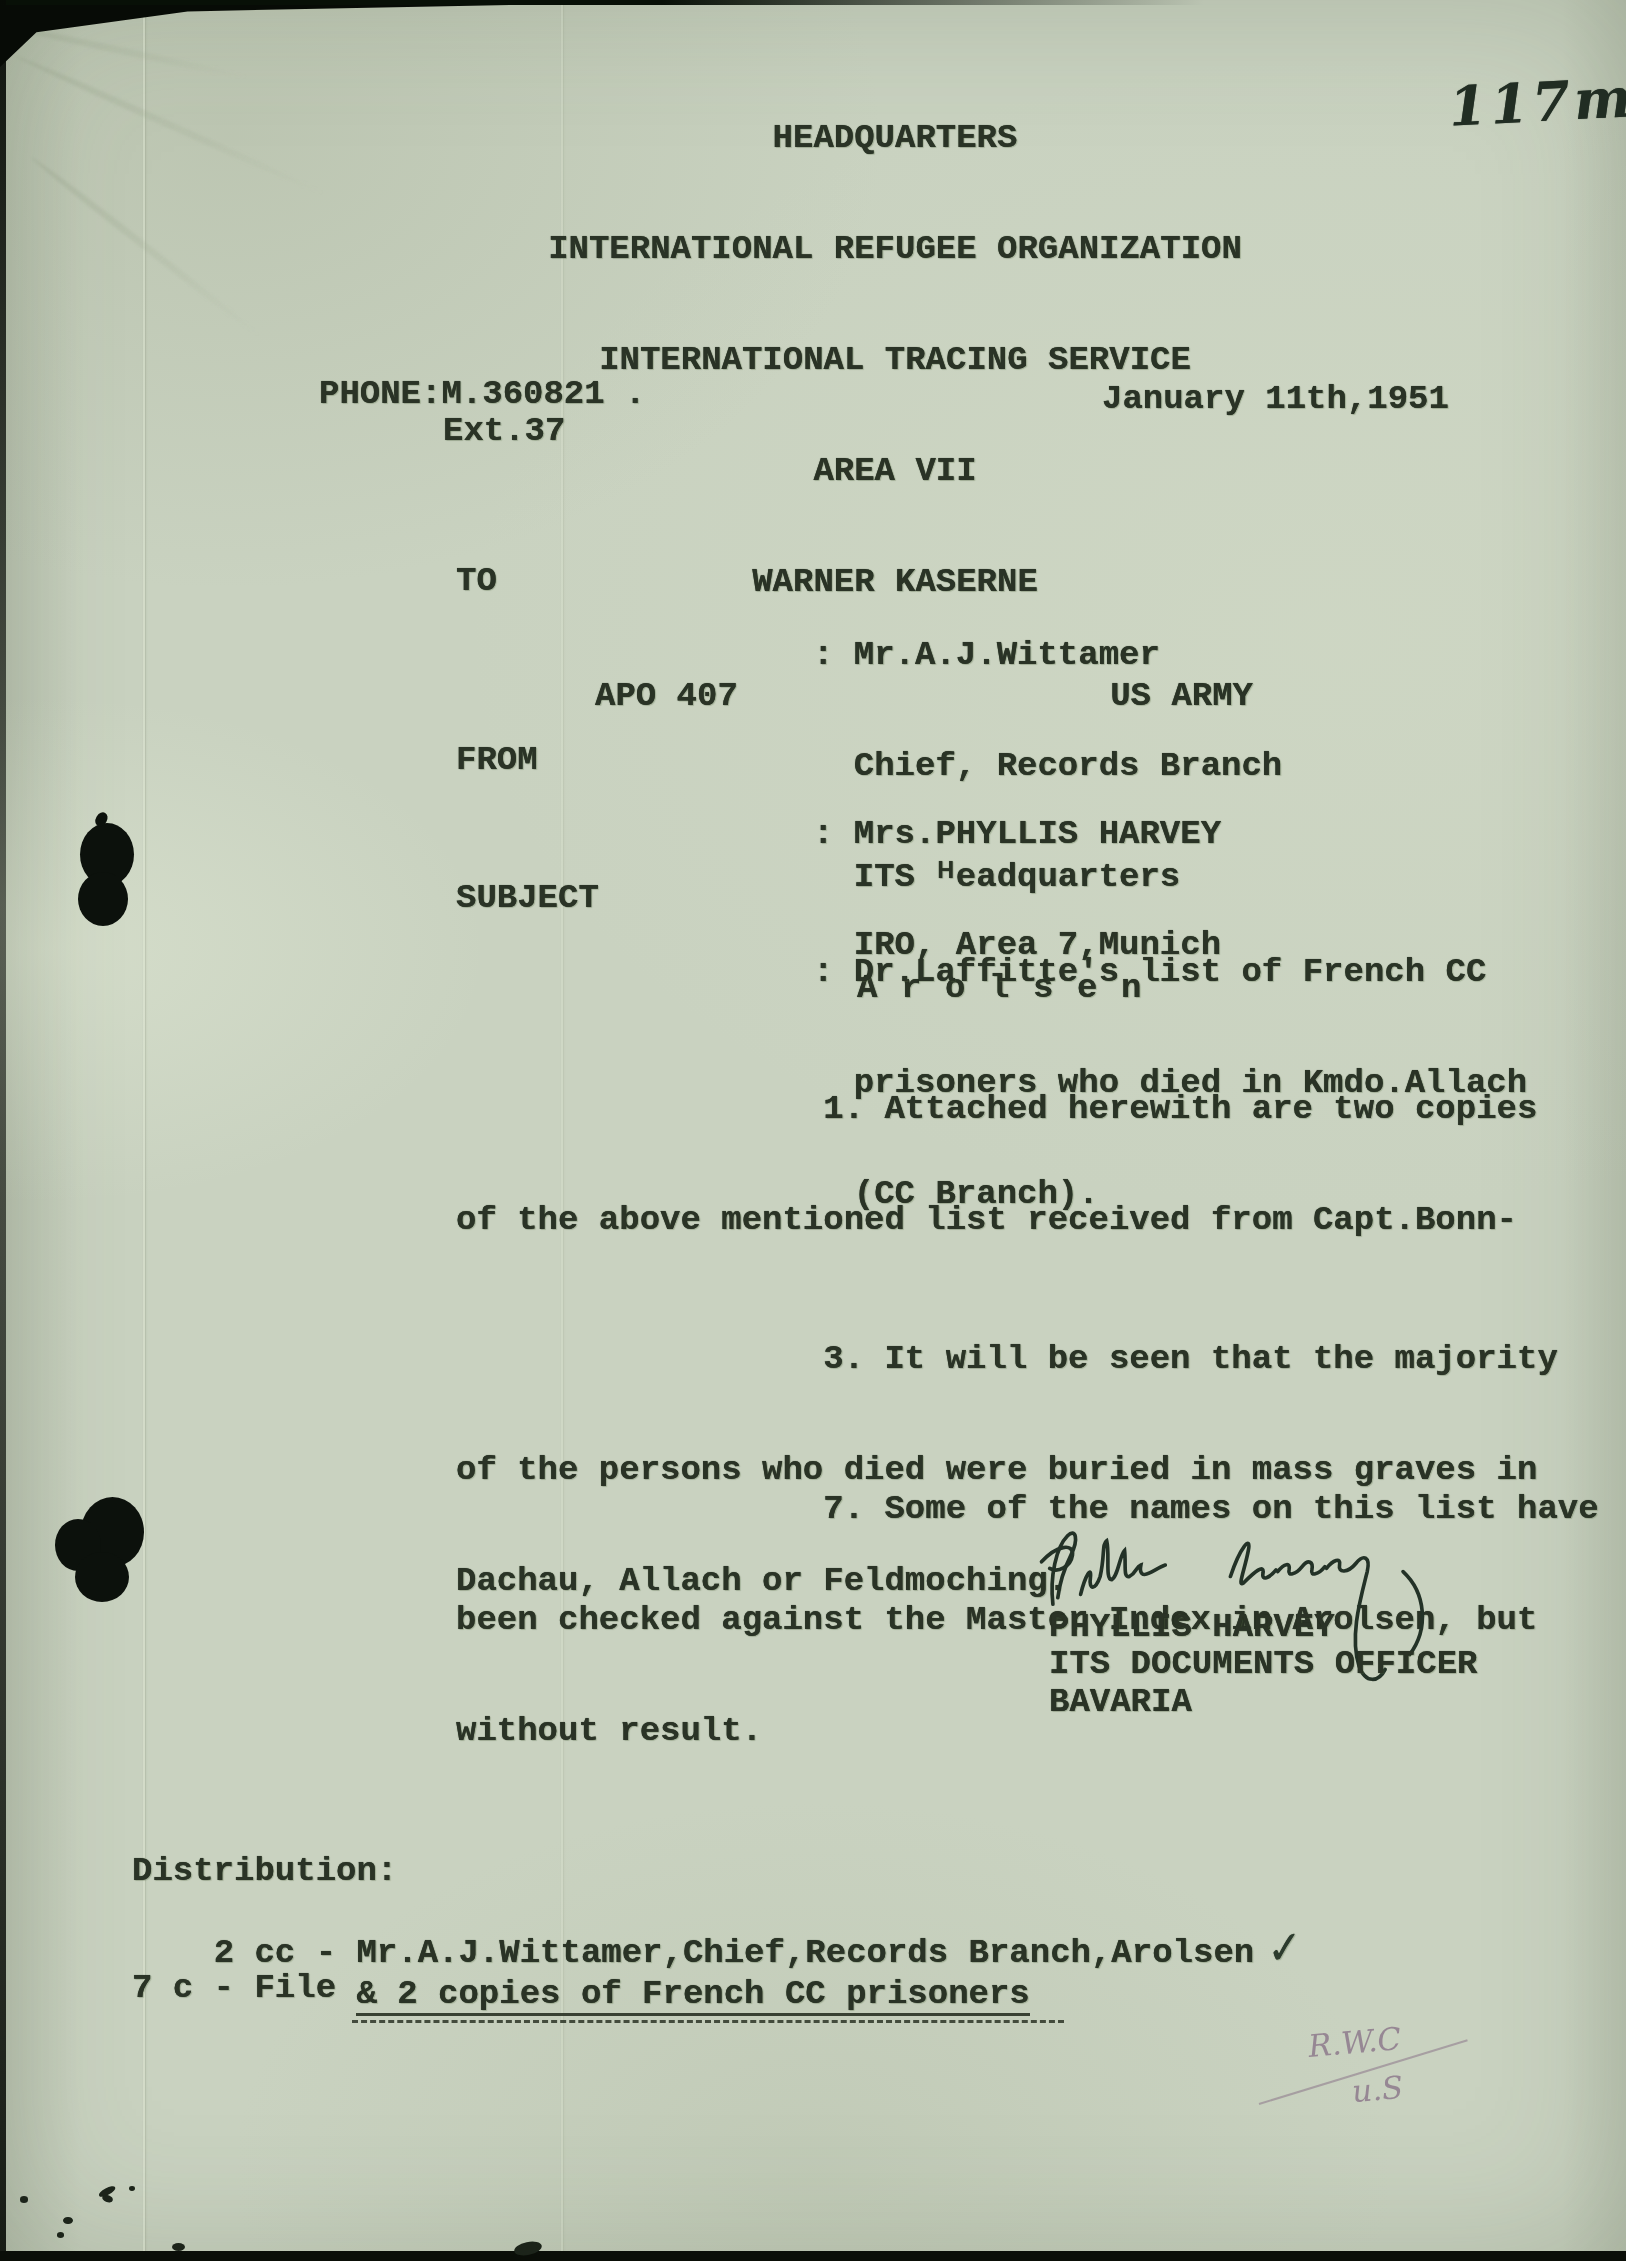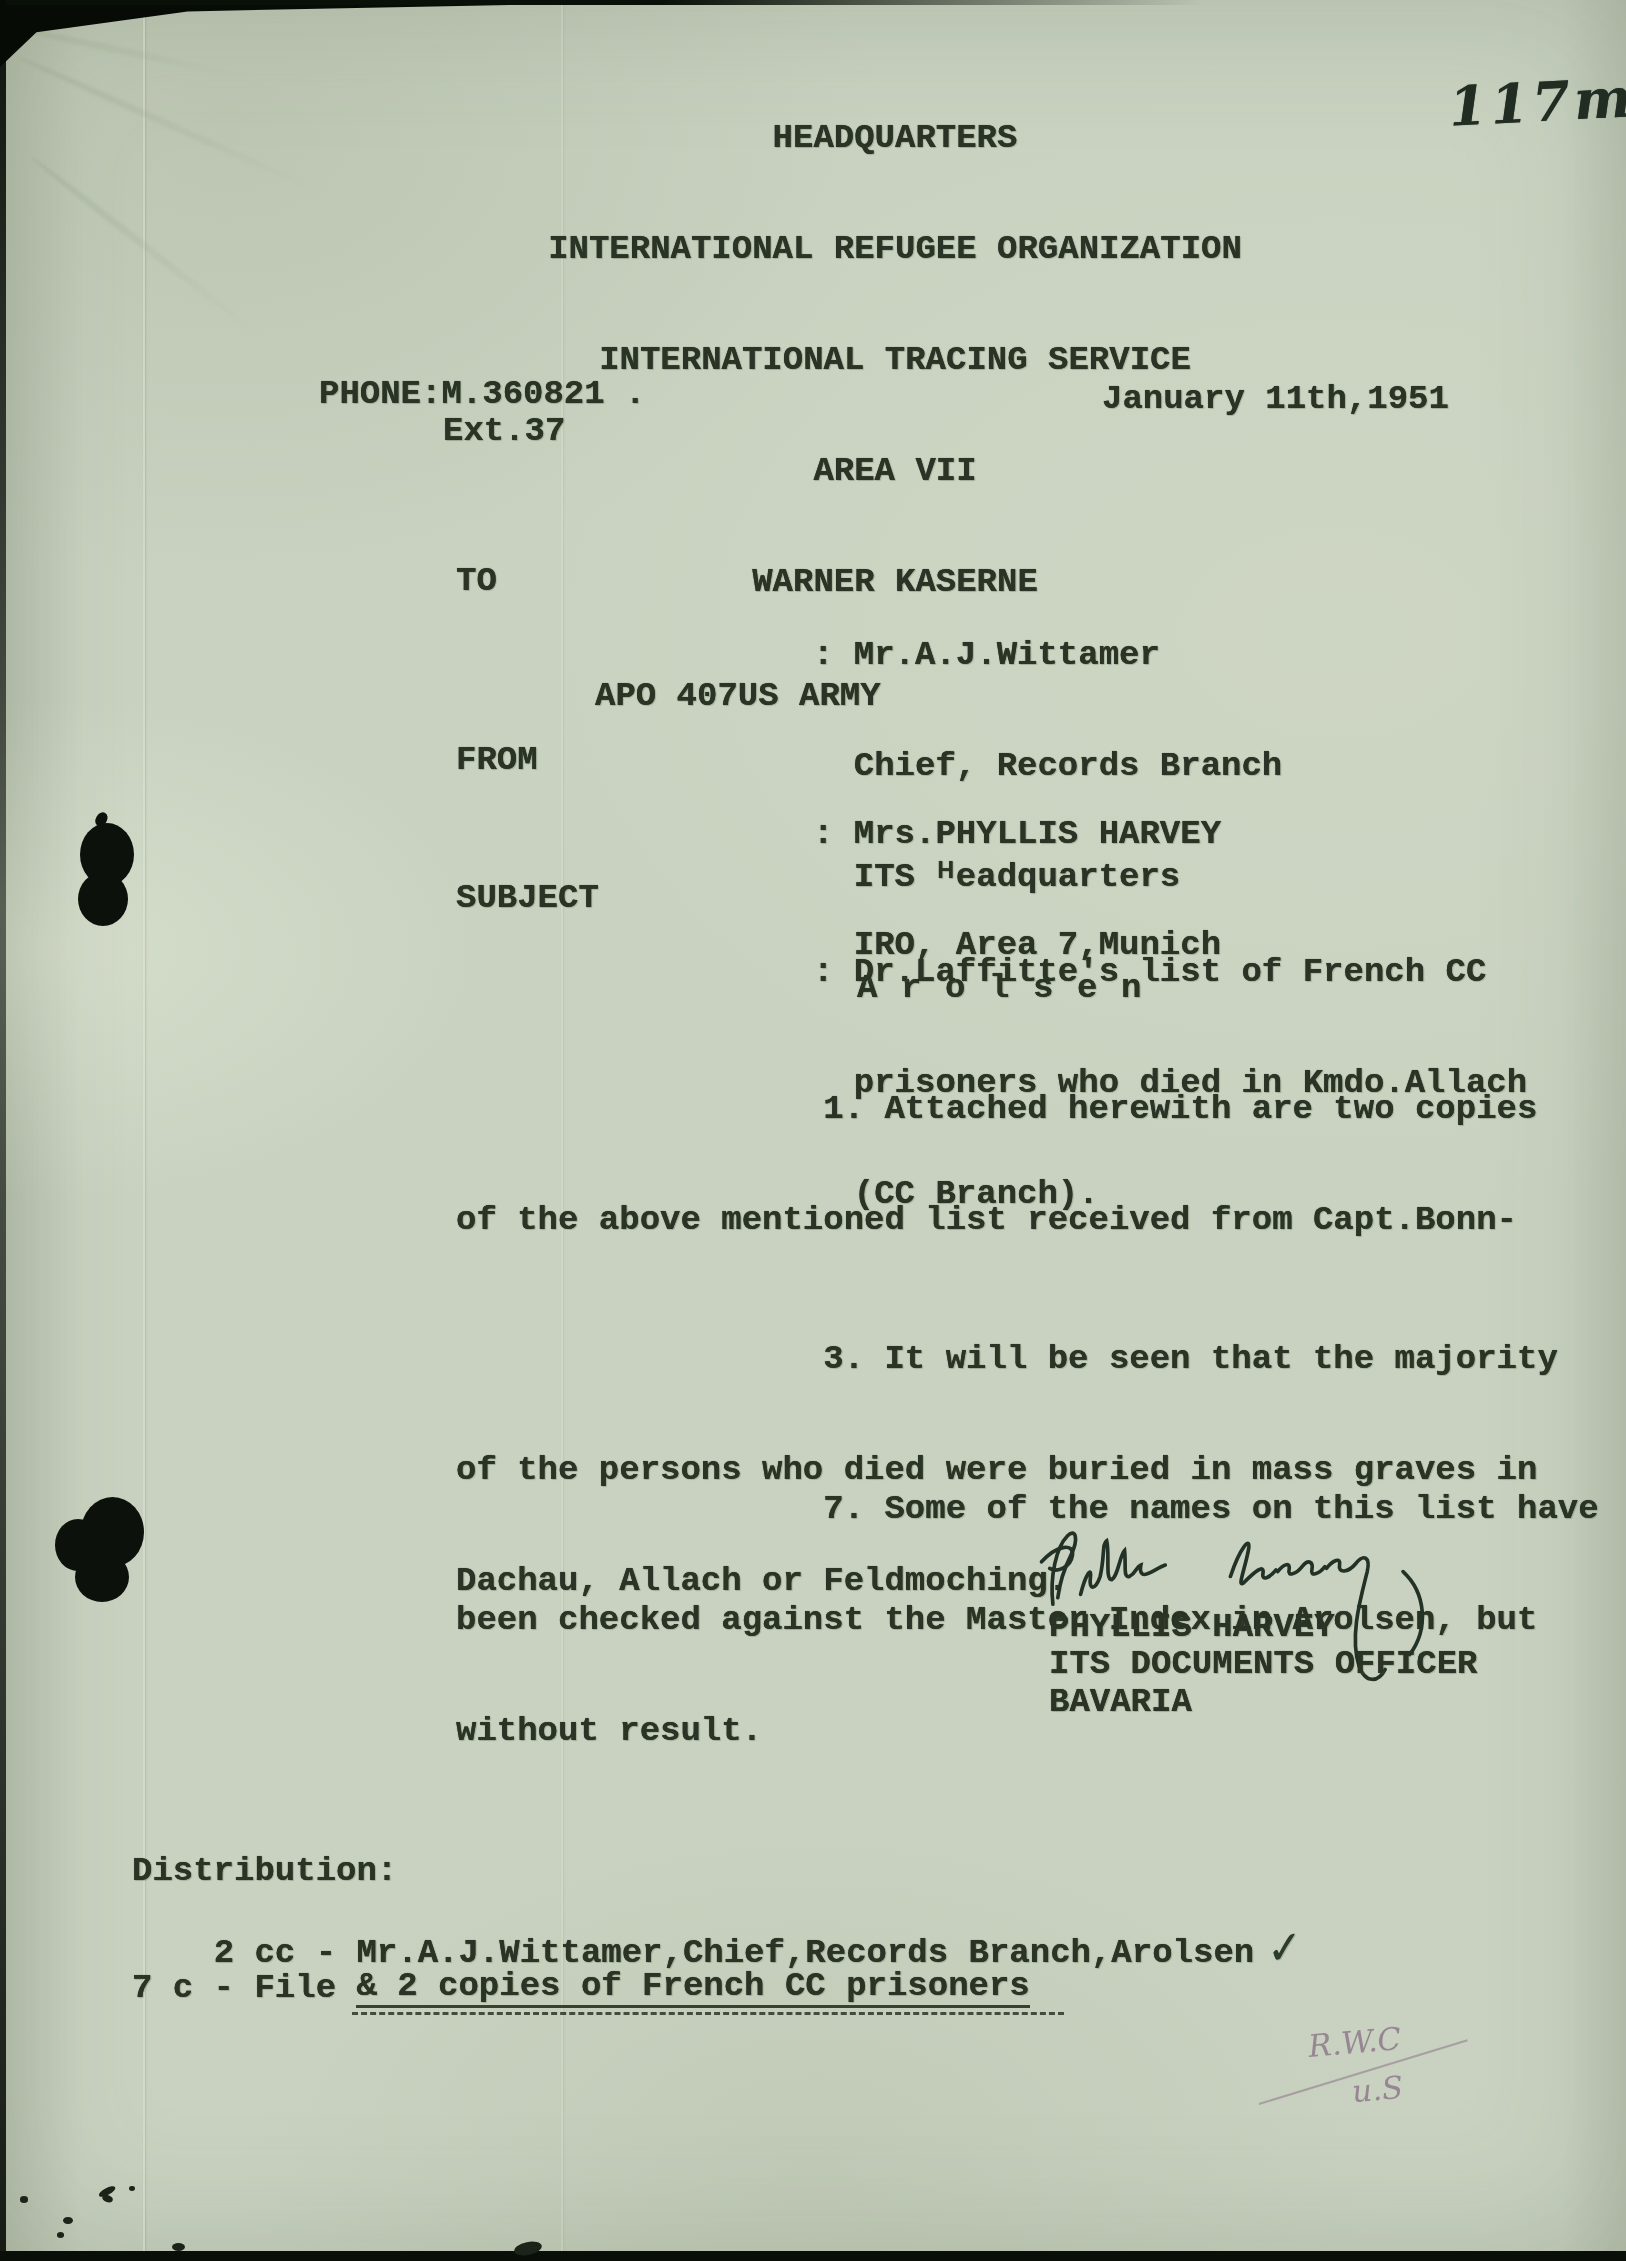--- a/index.html
+++ b/index.html
@@ -27,22 +27,22 @@
     background:linear-gradient(90deg,#081007 0 55%,rgba(8,16,7,0) 100%);}
   #edge-left{left:0;top:0;width:5.7px;height:100%;
     background:linear-gradient(180deg,rgba(7,11,6,.95),rgba(7,11,6,.55) 40%,rgba(7,11,6,.9));}
   #edge-bottom{left:0;bottom:0;width:100%;height:9.8px;background:#0a0e08;}
   
   .tw{position:absolute;font-weight:700;font-size:34px;line-height:37px;color:#2a3326;
       white-space:pre;letter-spacing:0;
       text-shadow:0 0 0.8px rgba(25,40,20,.9),1.2px 1.2px 0.8px rgba(95,115,75,.28);}
   .tw .line{display:block;}
   #header{left:423px;top:46px;width:944px;text-align:center;}
-  #header-apo-row{display:flex;padding:3.3px 114px 0 172px;}
-  .ul2{border-bottom:3.3px solid rgba(43,52,38,.92);position:relative;display:inline-block;}
+  #header-apo-row{display:flex;justify-content:space-between;padding:3.3px 114px 0 172px;}
+  .ul2{border-bottom:3.3px solid rgba(43,52,38,.92);position:relative;display:inline-block;margin-top:8px;}
   .ul2::after{content:"";position:absolute;left:-4.9px;right:-34px;bottom:-9.8px;
               border-bottom:3.3px dashed rgba(43,52,38,.85);}
   .tick{display:inline-block;margin-left:13px;font-family:"DejaVu Sans",sans-serif;font-size:42px;
         transform:rotate(-10deg) skewX(-8deg);color:#2c3b2e;}
   
   #hand-number{position:absolute;left:1449px;top:70px;font-family:"DejaVu Serif","Liberation Serif",serif;
       font-style:italic;font-weight:700;font-size:54px;letter-spacing:4.1px;color:#212d23;
       transform:rotate(-3deg);text-shadow:0 0 0.8px rgba(20,32,22,.8);}
   .pencil{position:absolute;font-family:"DejaVu Serif","Liberation Serif",serif;font-style:italic;
           font-size:31px;color:rgba(138,116,136,.8);}

